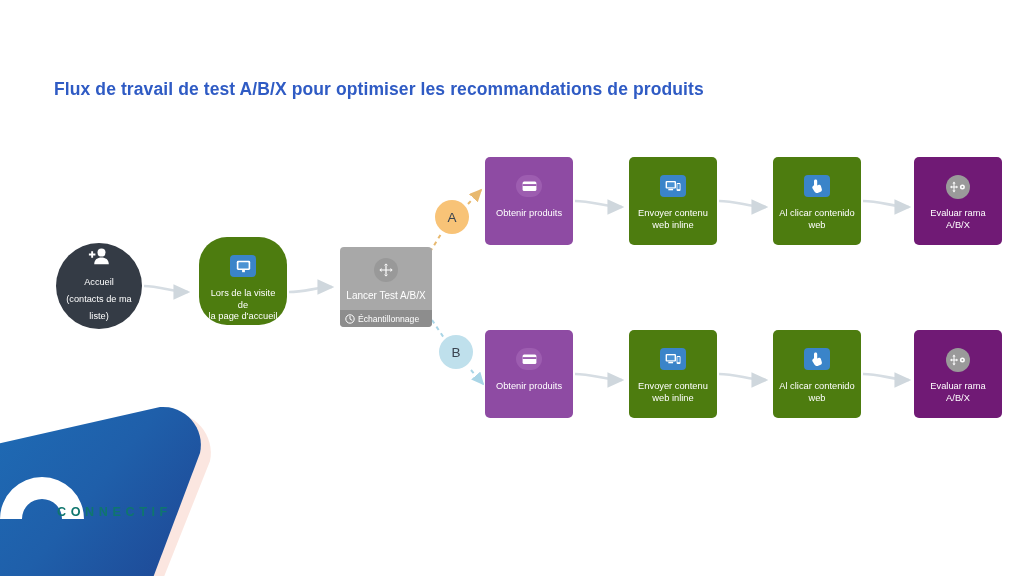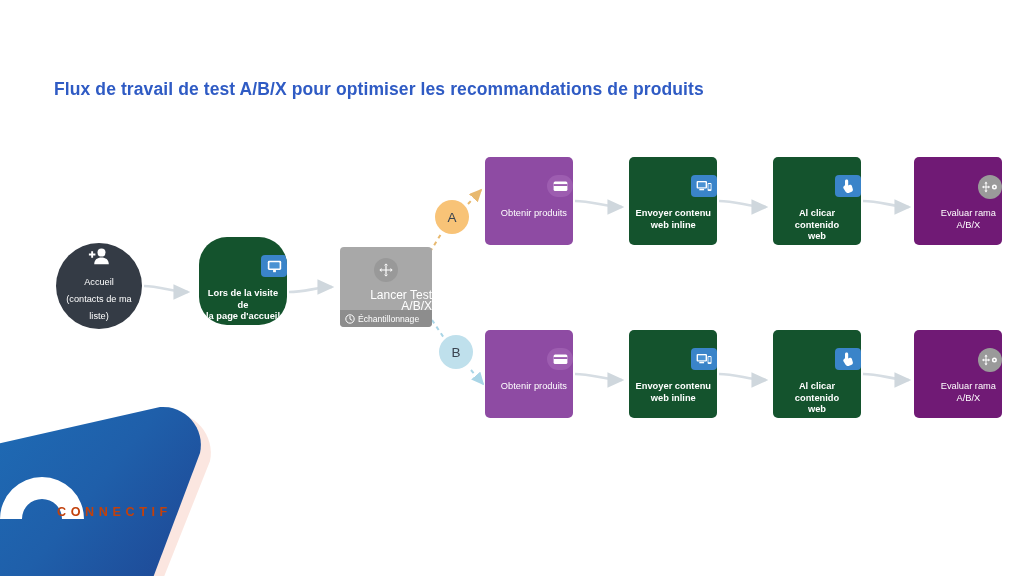--- a/index.html
+++ b/index.html
@@ -22,23 +22,23 @@
   .node{position:absolute;border-radius:5px;box-sizing:border-box;
         display:flex;flex-direction:column;align-items:center;
         overflow:hidden;}
   .node .ico{display:flex;align-items:center;justify-content:center;}
   .node .lbl{
     color:#ffffff;font-size:9.3px;line-height:11.5px;text-align:center;
     padding:0 6px;white-space:pre-line;
   }
 
   
-  .sq{width:88px;height:88px;padding-top:18px;align-items:flex-end;}
+  .sq{width:88px;height:88px;padding-top:18px;}
   .sq .ico{width:26px;height:22px;border-radius:4px;margin-bottom:11px;}
-  .sq.blue{background:#14532d;font-weight:bold;}
+  .sq.blue{background:#4d7c0f;}
   .sq.blue .ico{background:#3a84c9;}
   .sq.purple{background:#8e4ba3;}
   .sq.purple .ico{background:#9d5db0;border-radius:11px;width:26px;height:22px;}
   .sq.grey{background:#701a75;}
   .sq.grey .ico{background:#9a9a9a;border-radius:50%;width:24px;height:24px;margin-bottom:9px;}
 
   
   .circle-node{
     position:absolute;width:86px;height:86px;border-radius:50%;
     background:#343b45;display:flex;flex-direction:column;
@@ -48,21 +48,21 @@
   .circle-node .lbl{color:#fff;font-size:9.2px;line-height:17px;text-align:center;white-space:pre-line;}
 
   
   .split{
     position:absolute;width:92px;height:80px;background:#a8a8a8;
     border-radius:4px;overflow:hidden;
     display:flex;flex-direction:column;align-items:center;
   }
   .split .ico{width:24px;height:24px;border-radius:50%;background:#999999;
     display:flex;align-items:center;justify-content:center;margin-top:11px;margin-bottom:8px;}
-  .split .lbl{color:#ffffff;font-size:12px;line-height:11px;text-align:right;}
+  .split .lbl{color:#ffffff;font-size:10px;line-height:11px;text-align:left;}
   .split .foot{
     position:absolute;left:0;bottom:0;width:100%;height:17px;
     background:#8d8d8d;display:flex;align-items:center;gap:3px;padding-left:5px;
     box-sizing:border-box;
   }
   .split .foot span{color:#ffffff;font-size:8.6px;white-space:nowrap;}
 
   
   .badge{
     position:absolute;width:34px;height:34px;border-radius:50%;
@@ -72,21 +72,21 @@
   .badge.a{background:#f8c377;}
   .badge.b{background:#bfe0ec;}
 
   
   .conn{position:absolute;pointer-events:none;}
 
   
   #logo{position:absolute;left:-70px;bottom:-40px;width:300px;height:215px;}
   .logoword{
     position:absolute;left:57px;top:505px;
-    color:#c2410c;font-size:12.6px;font-weight:bold;letter-spacing:4.6px;
+    color:#0f766e;font-size:12.6px;font-weight:bold;letter-spacing:4.6px;
   }
 </style>
 </head>
 <body>
 
 <div id="stage">
 
   <div class="title">Flux de travail de test A/B/X pour optimiser les recommandations de produits</div>
 
   <svg class="conn" style="left:0;top:0;width:1024px;height:576px;">

